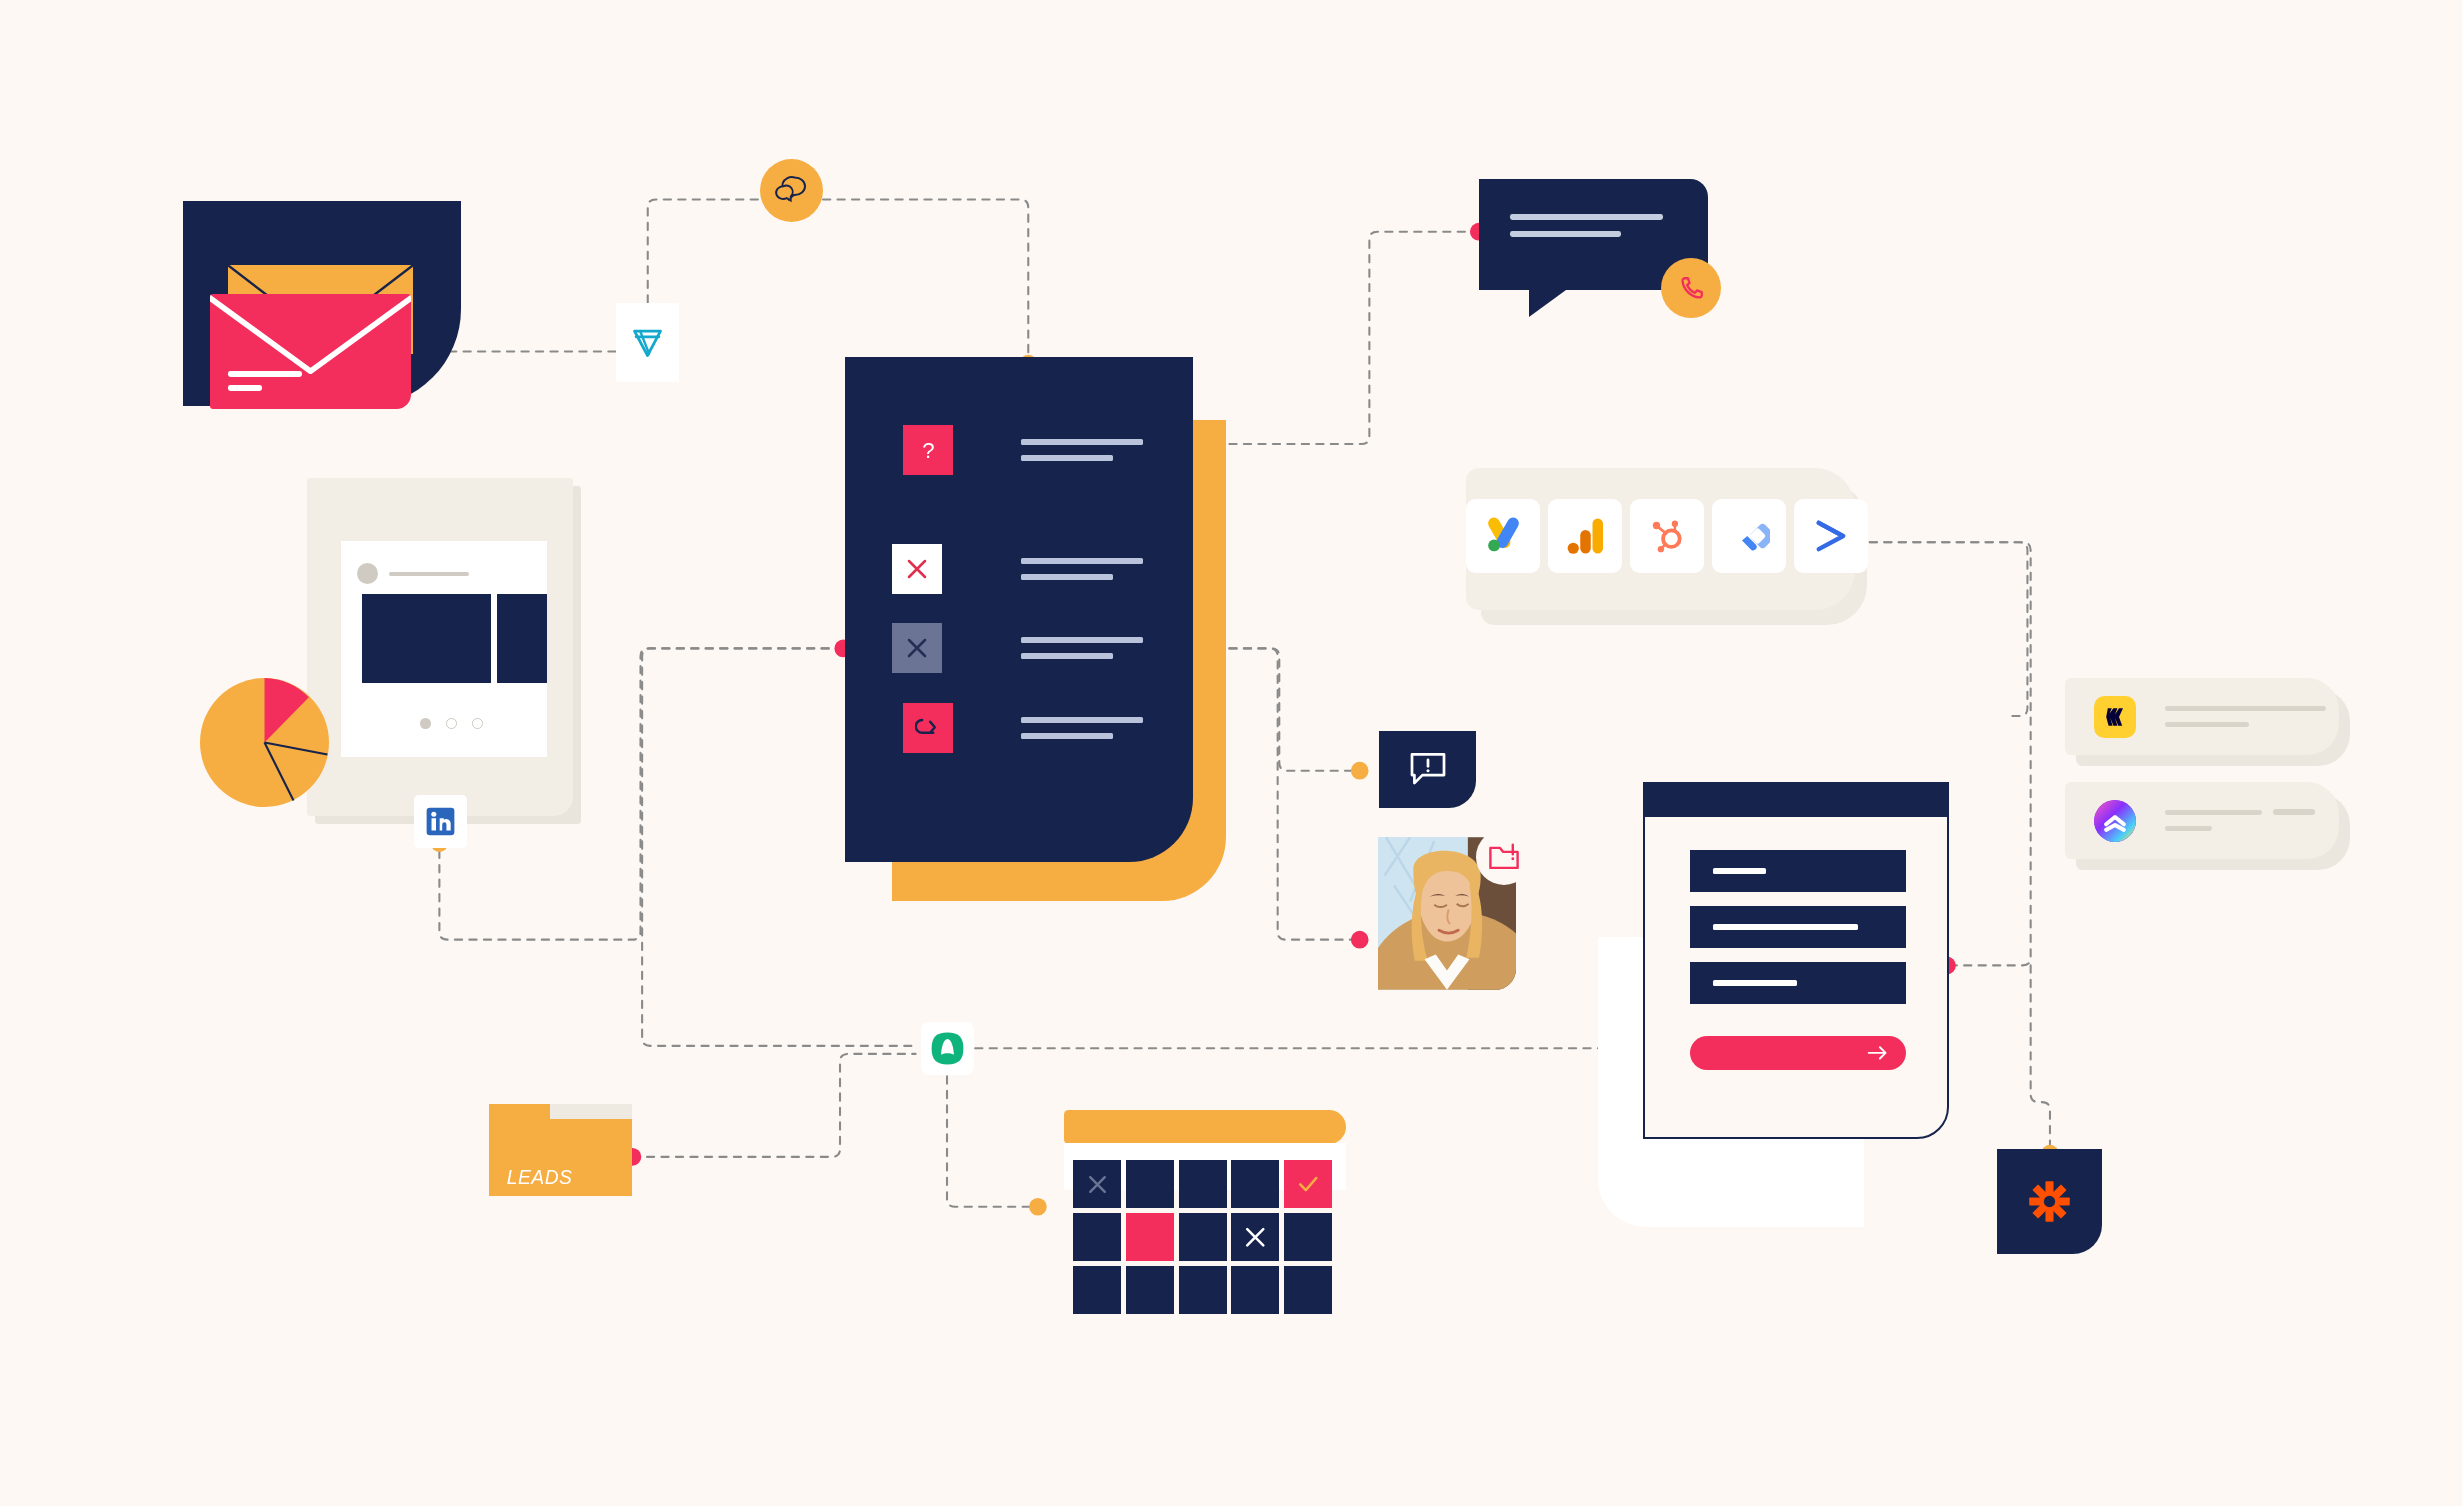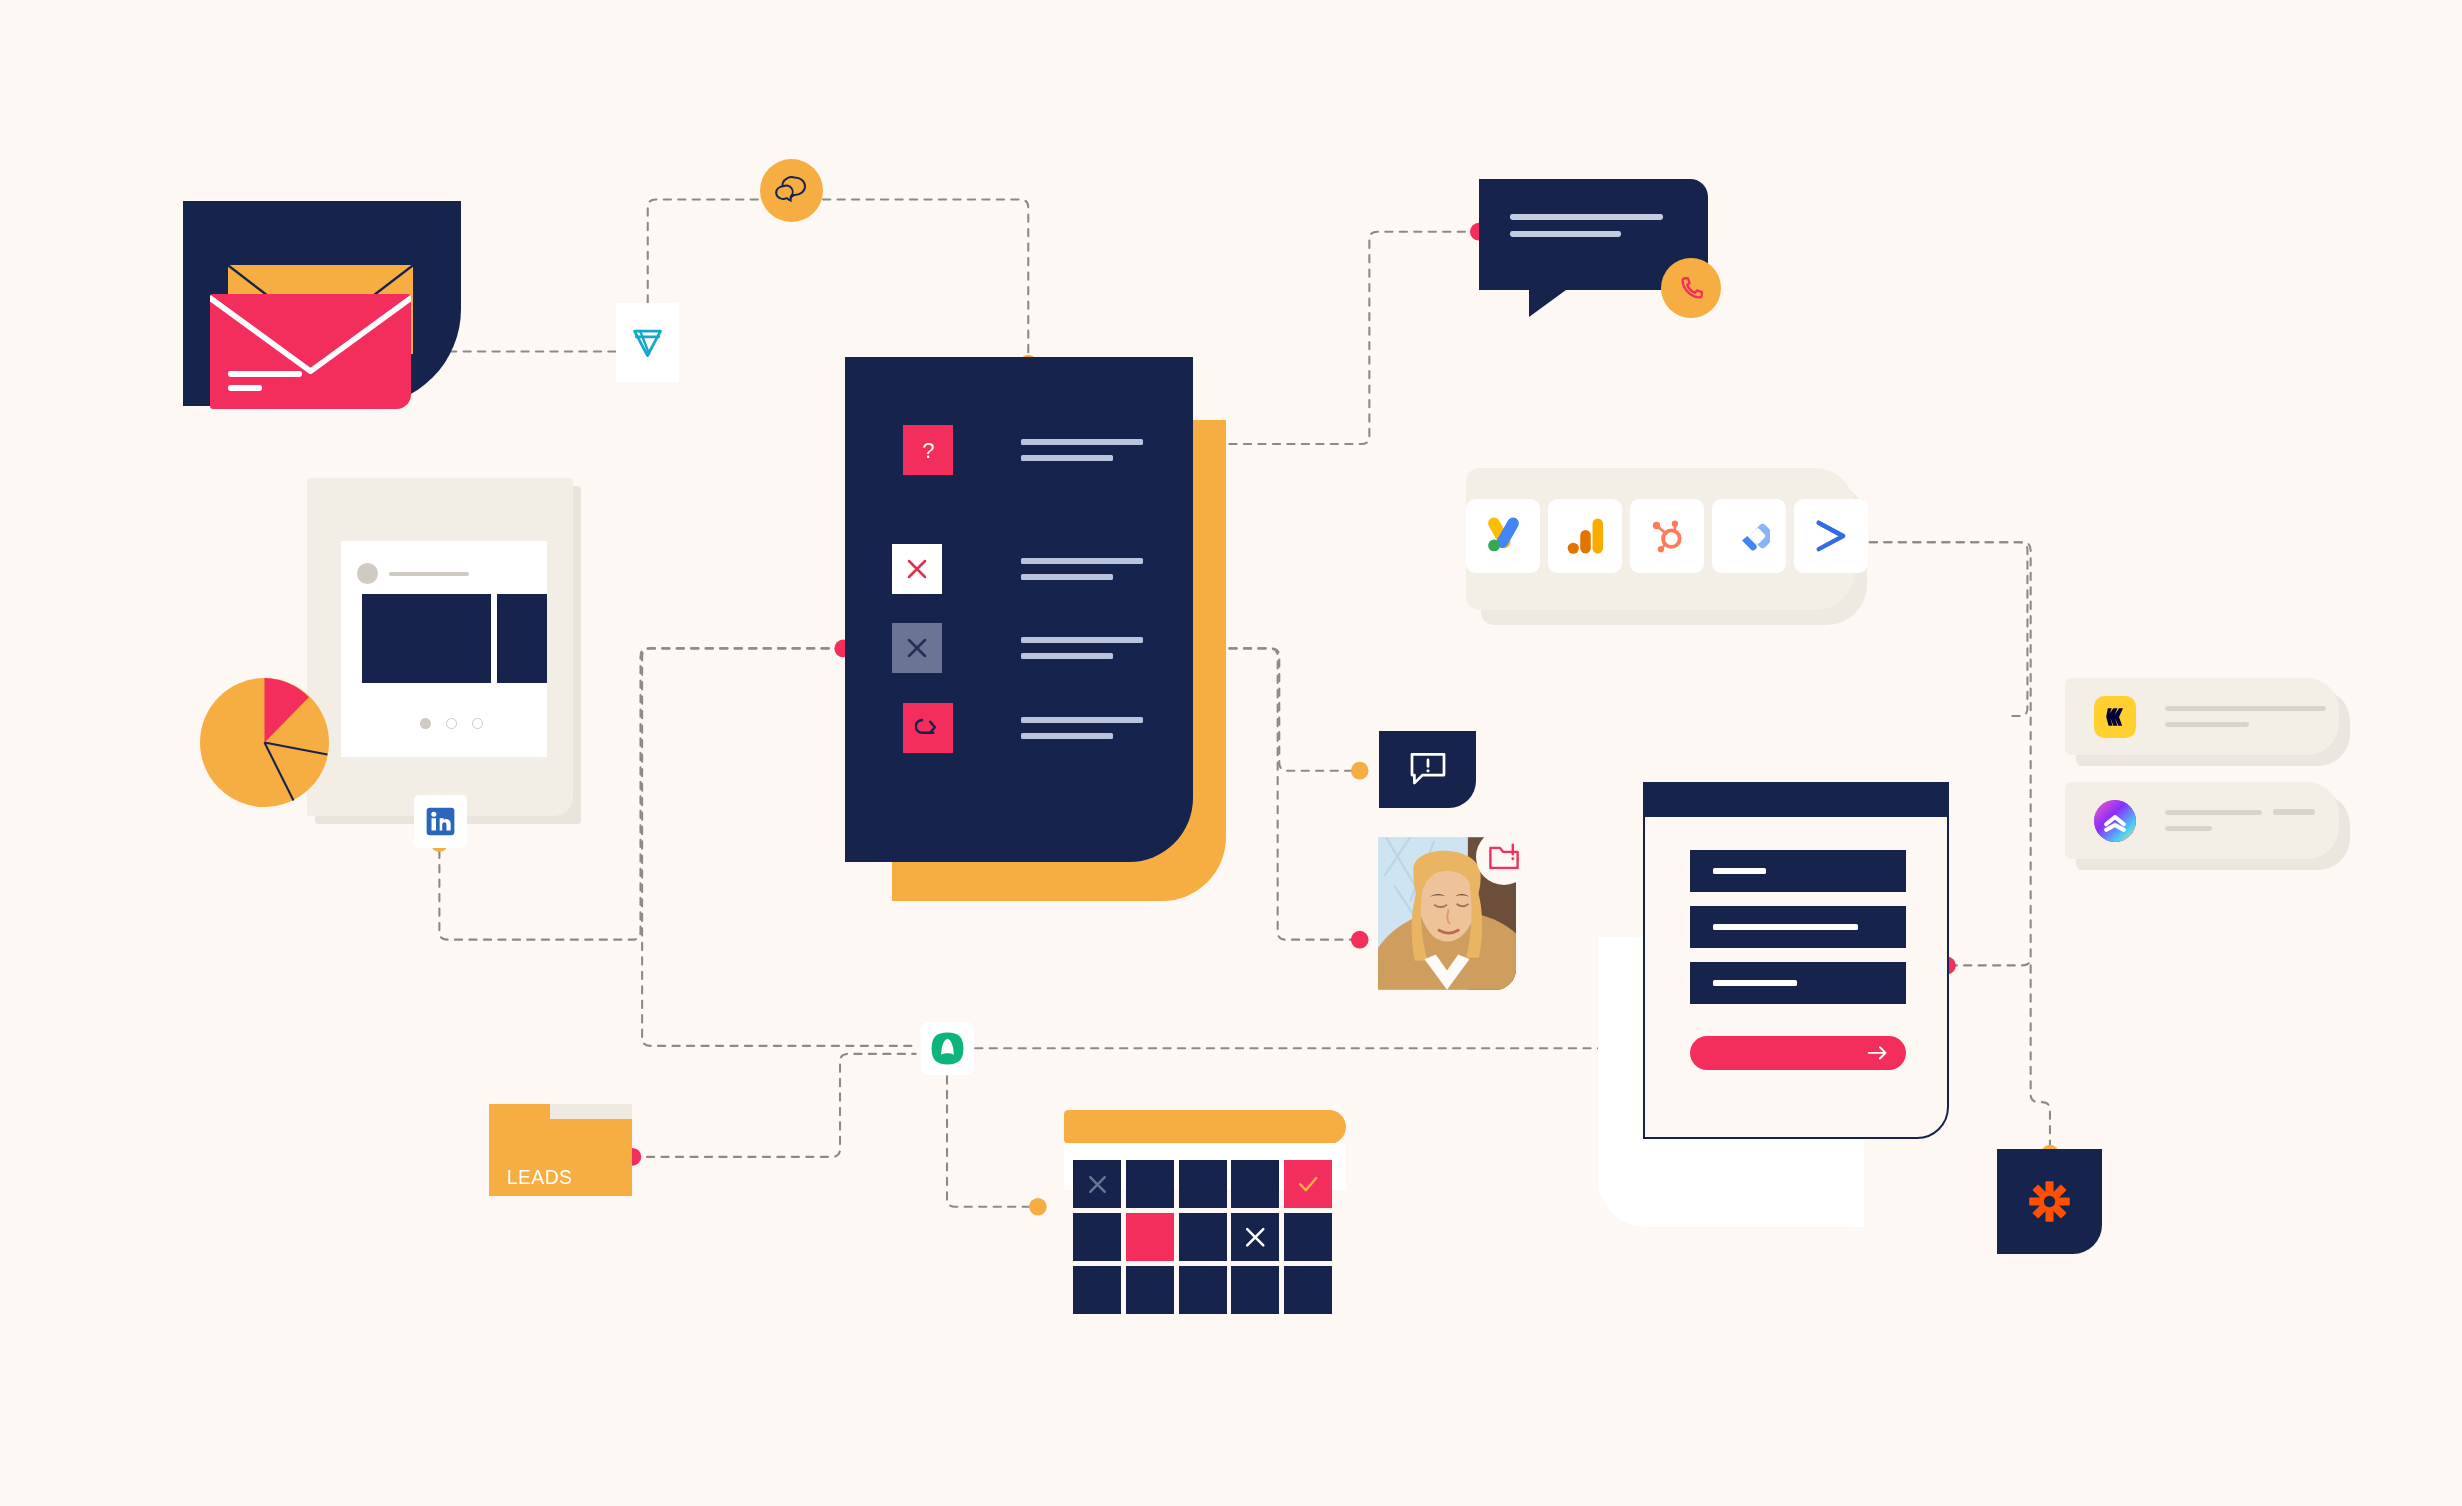--- a/index.html
+++ b/index.html
@@ -86,21 +86,21 @@
   #vid-tile{left:616px;top:303px;width:63px;height:79px;background:#ffffff;display:flex;align-items:center;justify-content:center;}
   #headset{left:760px;top:159px;width:63px;height:63px;border-radius:50%;background:#f6ad42;display:flex;align-items:center;justify-content:center;}
   #li-tile{left:414px;top:795px;width:53px;height:53px;background:#ffffff;border-radius:4.8px;display:flex;align-items:center;justify-content:center;}
   #aircall-tile{left:921px;top:1022px;width:53px;height:53px;background:#ffffff;border-radius:8px;display:flex;align-items:center;justify-content:center;}
   #chatalert{left:1379px;top:731px;width:97px;height:77px;background:#16234c;border-radius:0 0 27px 0;display:flex;align-items:center;justify-content:center;}
   #photo{left:1378px;top:837px;width:138px;height:153px;overflow:hidden;border-radius:0 0 21px 0;background:#cfe2ef;}
   #folderbadge{left:1476px;top:829px;width:56px;height:56px;border-radius:50%;background:#fdf8f3;display:flex;align-items:center;justify-content:center;}
   #zapier{left:1997px;top:1149px;width:105px;height:105px;background:#16234c;border-radius:0 0 29px 0;display:flex;align-items:center;justify-content:center;}
 
   
-  #folder{left:489px;top:1104px;width:143px;height:92px;}
+  #folder{left:489px;top:1104px;width:143px;height:92px;font-style:italic;}
   #folder-back{left:21px;top:0;width:122px;height:17.7px;background:#efeae1;}
   #folder-tab{left:0;top:0;width:61px;height:17.7px;background:#f6ad42;}
   #folder-body{left:0;top:14.5px;width:143px;height:77px;background:#f6ad42;}
   #folder-label{left:17.7px;top:63px;color:#ffffff;font-size:19.3px;letter-spacing:0.5px;}
 </style>
 </head>
 <body>
 
 <div id="stage">
 

